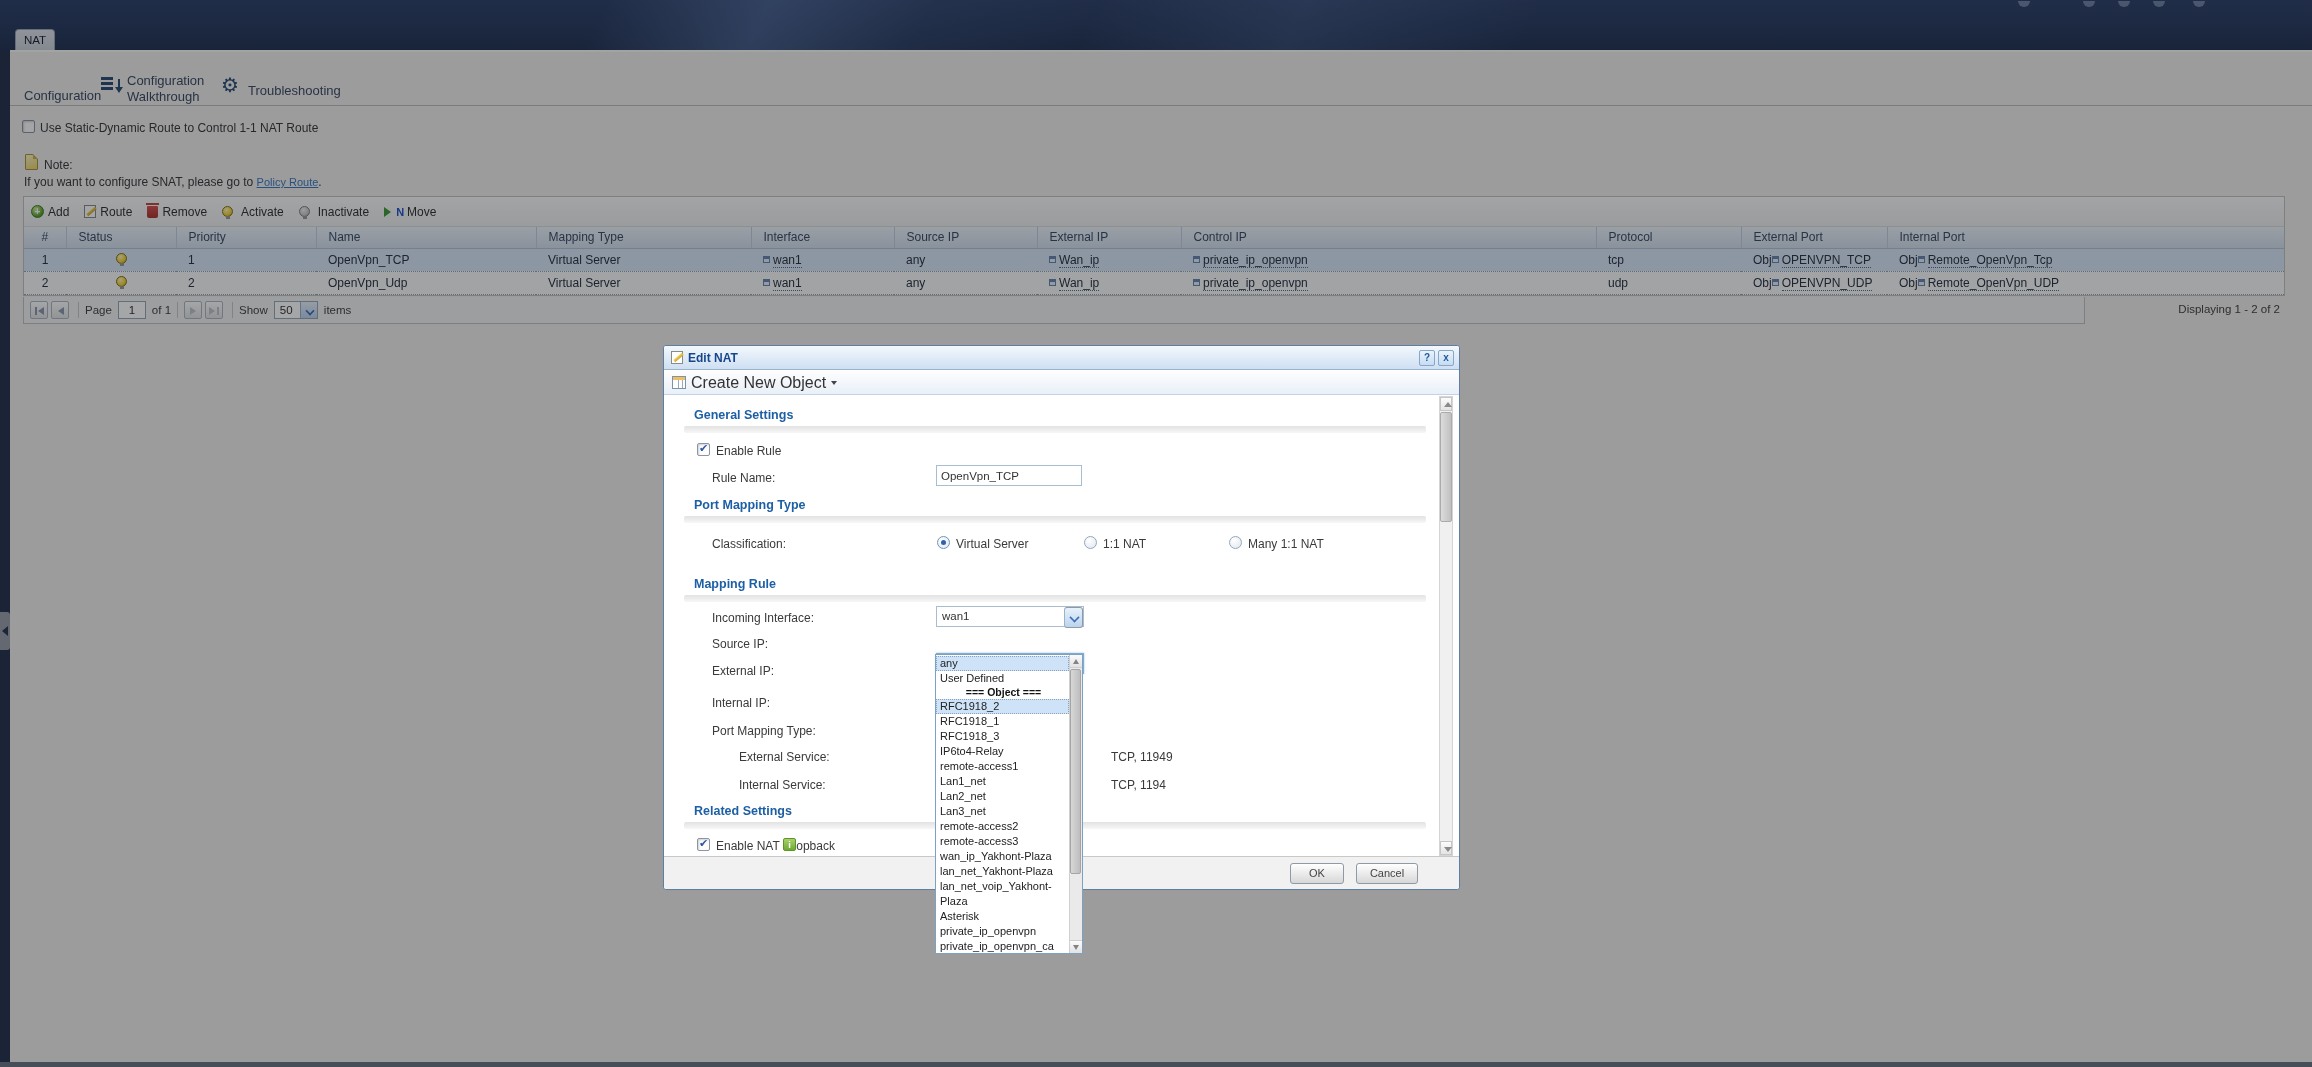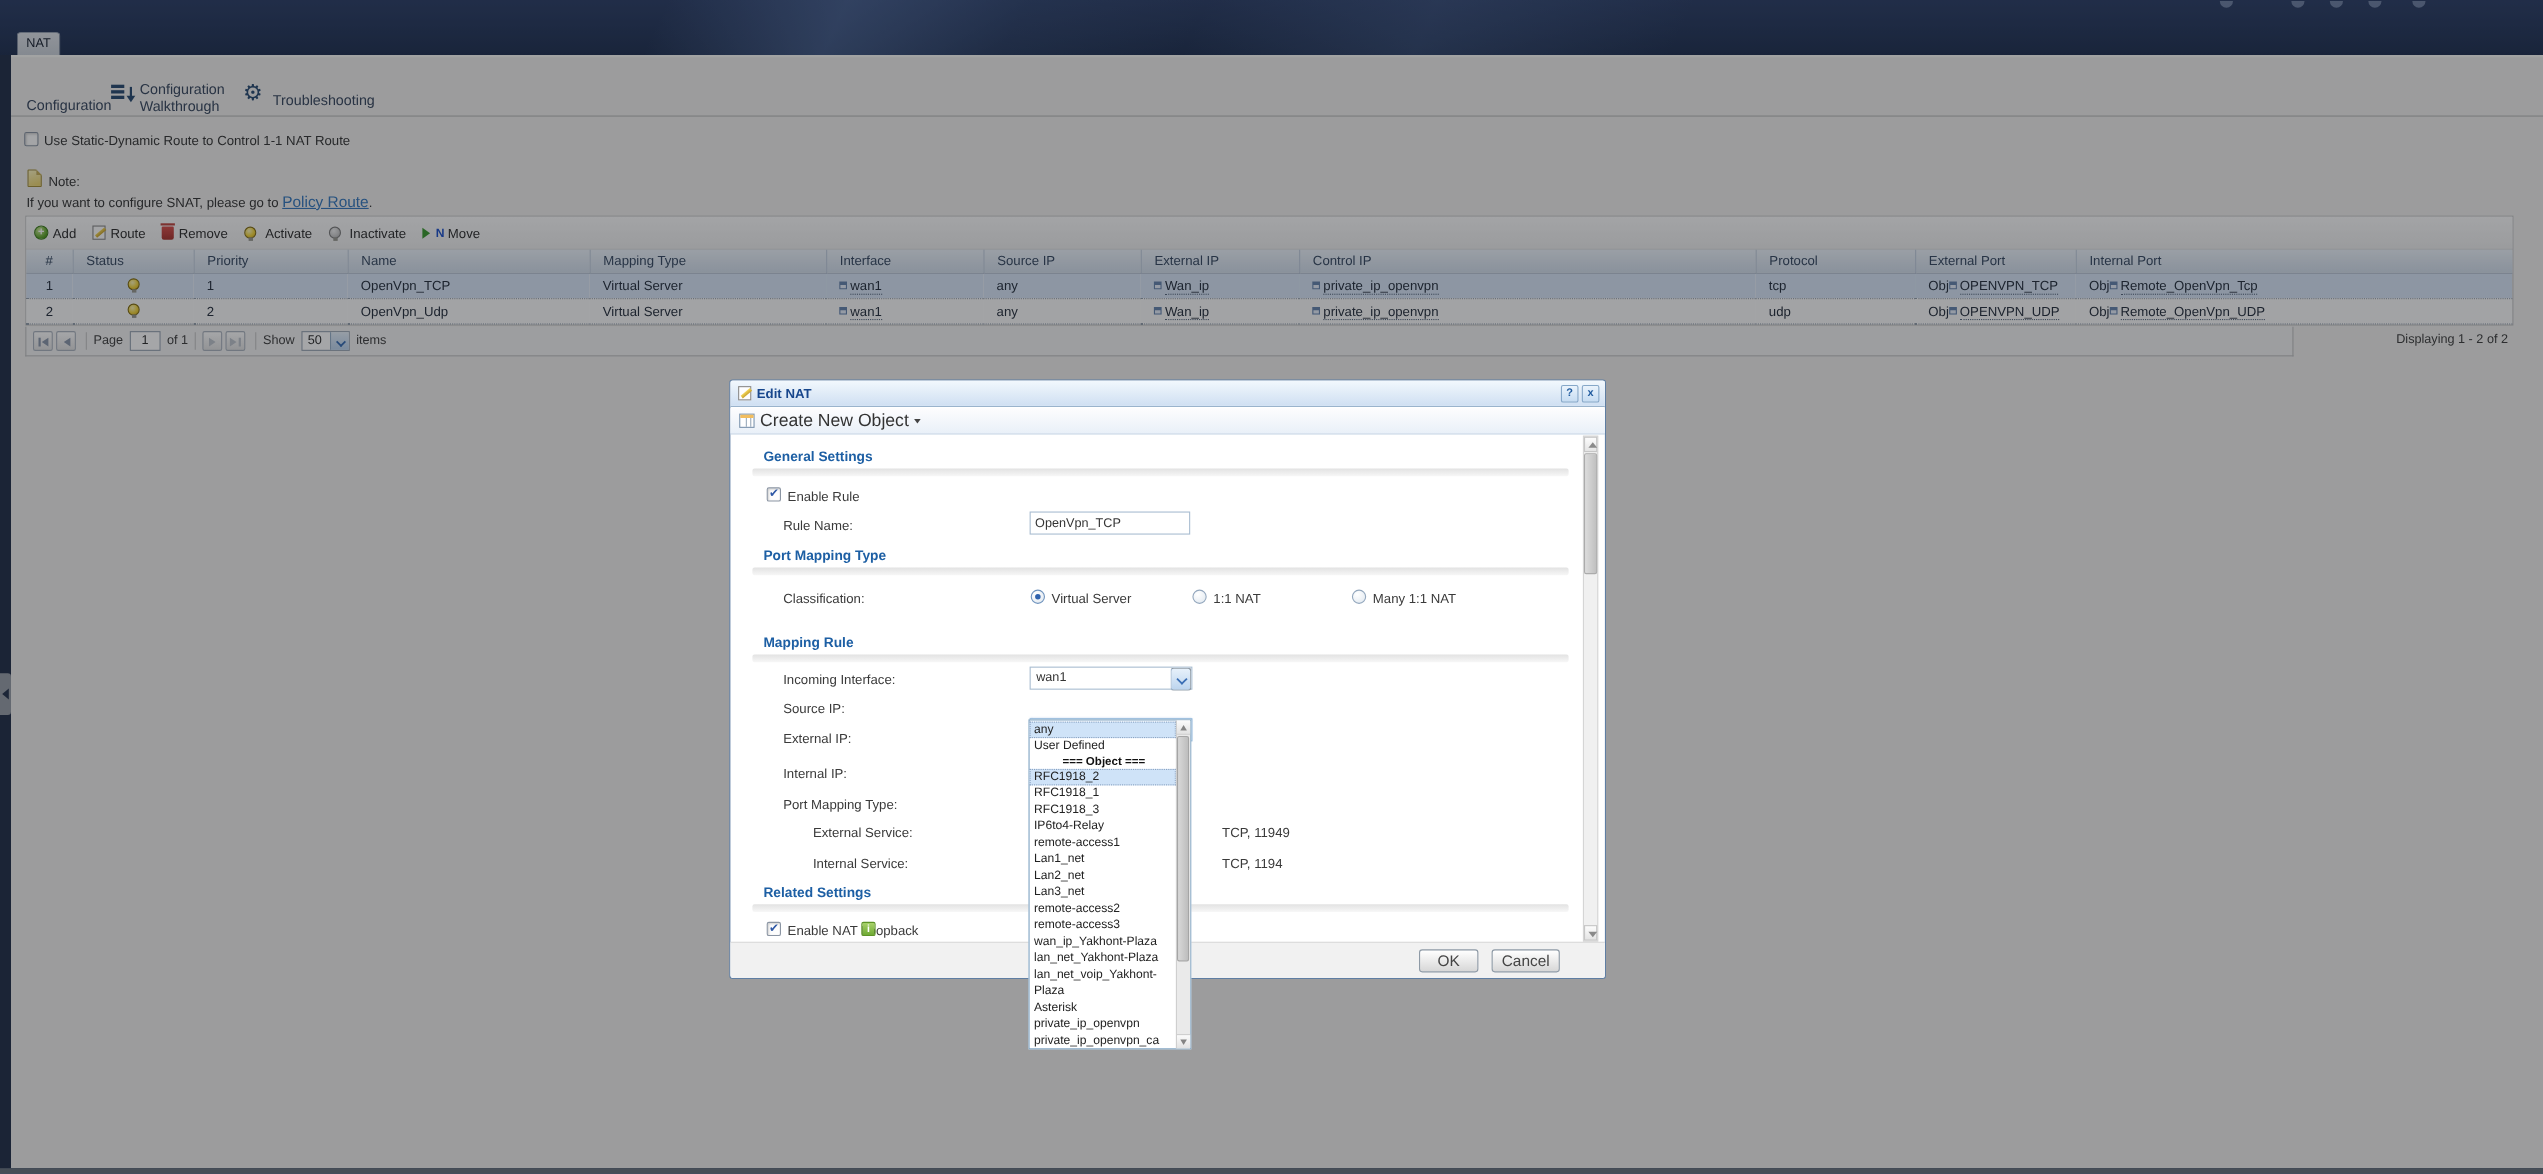--- a/index.html
+++ b/index.html
@@ -45,21 +45,21 @@
   .cbx.checked::after { content:"\2714"; position:absolute; left:1px; top:-2px; color:#2d57a5; font-size:11px; }
   .lbl { color:#3a3a3a; font-size:12px; white-space:nowrap; }
   .bulb { width:11px; height:11px; border-radius:50%;
     background:radial-gradient(circle at 38% 32%, #fff8bd, #f3d63e 55%, #c9a225);
     border:1px solid #857017; }
   .bulb::after { content:""; position:absolute; left:3px; bottom:-3px; width:4px; height:3px; background:#9c9c94; }
   .bulb.off { background:radial-gradient(circle at 38% 32%, #f2f2f2, #cfcfcf 55%, #a8a8a8); border-color:#7d7d7d; }
   .reficon { display:inline-block; width:7px; height:7px; border:1px solid #6a87b0; background:#e7eefa;
     border-top:3px solid #6a87b0; margin-right:3px; vertical-align:1px; }
   .dotlink { color:#2b3442; font-size:12px; text-decoration:none; border-bottom:1px dotted #5c6b80; cursor:pointer; }
-  .bluelink { color:#3a7bbf; font-size:14px; text-decoration:underline; cursor:pointer; }
+  .bluelink { color:#3a7bbf; font-size:11px; text-decoration:underline; cursor:pointer; }
 
   
   .note-icon { left:25px; top:154px; width:13px; height:16px;
     background:linear-gradient(160deg,#fdf6c3,#edd46a); border:1px solid #a8923a; border-radius:1px 6px 1px 1px; }
   .note-icon::after { content:""; position:absolute; right:-1px; top:-1px; border-top:5px solid #f1f0ee;
     border-left:5px solid #c7b05a; }
 
   
   .tblbox { left:23px; top:196px; width:2262px; height:100px; background:#fff; border:1px solid #c2c2c2; }
   .tbar { position:absolute; left:0; top:0; right:0; height:30px; display:flex; align-items:center;
@@ -144,21 +144,21 @@
   .radio.on::after { content:""; position:absolute; left:3px; top:3px; width:5px; height:5px;
     border-radius:50%; background:#2f62ad; }
 
   .info-ic { width:13px; height:13px; border-radius:2px; border:1px solid #5d9426;
     background:linear-gradient(#a8d26a,#6faa33); color:#fff; font-size:9.5px; font-weight:bold;
     text-align:center; line-height:12px; font-style:normal; }
 
   .dlg-foot { position:absolute; left:0; bottom:0; right:0; height:33px; background:#f1f1f1;
     border-top:1px solid #c8c8c8; border-radius:0 0 3px 3px; }
   .btn { position:absolute; top:6px; height:21px; border:1px solid #8e9aa6; border-radius:3px;
-    background:linear-gradient(#ffffff,#d7d7d7); color:#444; font-size:14px; text-align:center; line-height:19px; }
+    background:linear-gradient(#ffffff,#d7d7d7); color:#444; font-size:11px; text-align:center; line-height:19px; }
 
   
   .vsb { position:absolute; width:14px; background:#f0f0f0; border:1px solid #d5d5d5; }
   .vsb .up,.vsb .dn { position:absolute; left:0; right:0; height:14px; background:linear-gradient(#fcfcfc,#e4e4e4); border:1px solid #c6c6c6; }
   .vsb .up { top:0; } .vsb .dn { bottom:0; }
   .vsb .up::after { content:""; position:absolute; left:3px; top:4px; border-bottom:5px solid #8a8a8a;
     border-left:4px solid transparent; border-right:4px solid transparent; }
   .vsb .dn::after { content:""; position:absolute; left:3px; top:5px; border-top:5px solid #8a8a8a;
     border-left:4px solid transparent; border-right:4px solid transparent; }
   .vsb .thumb { position:absolute; left:0; width:12px; background:linear-gradient(90deg,#dcdcdc,#c0c0c0);

